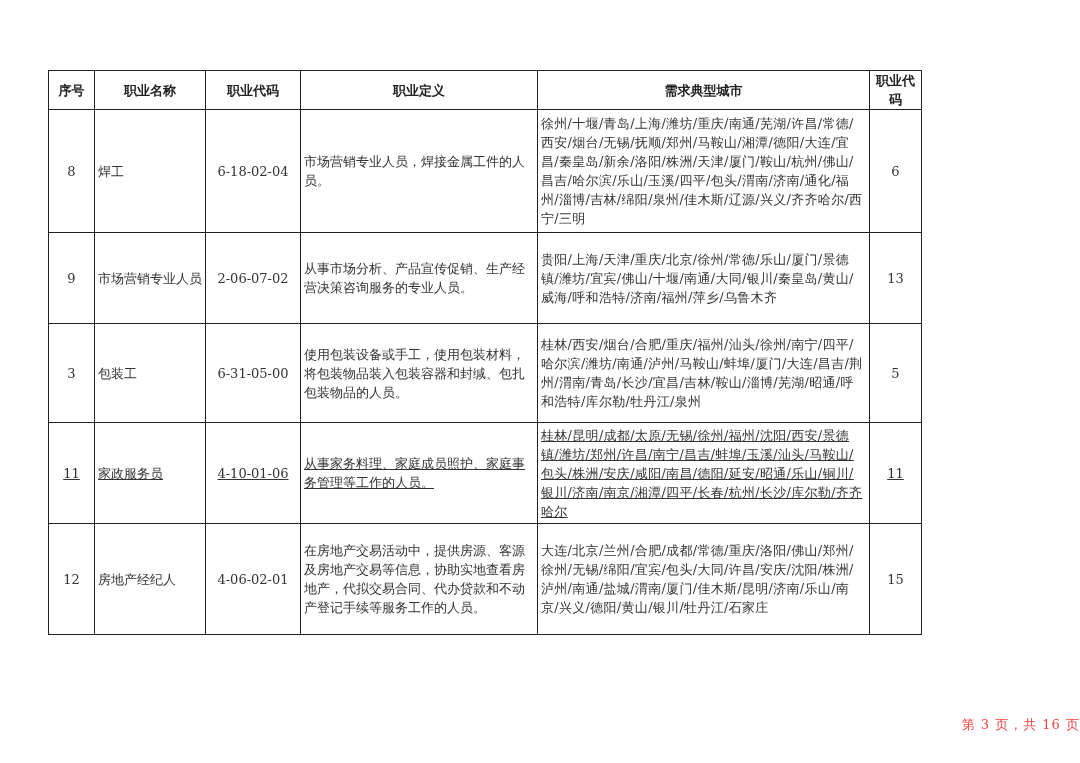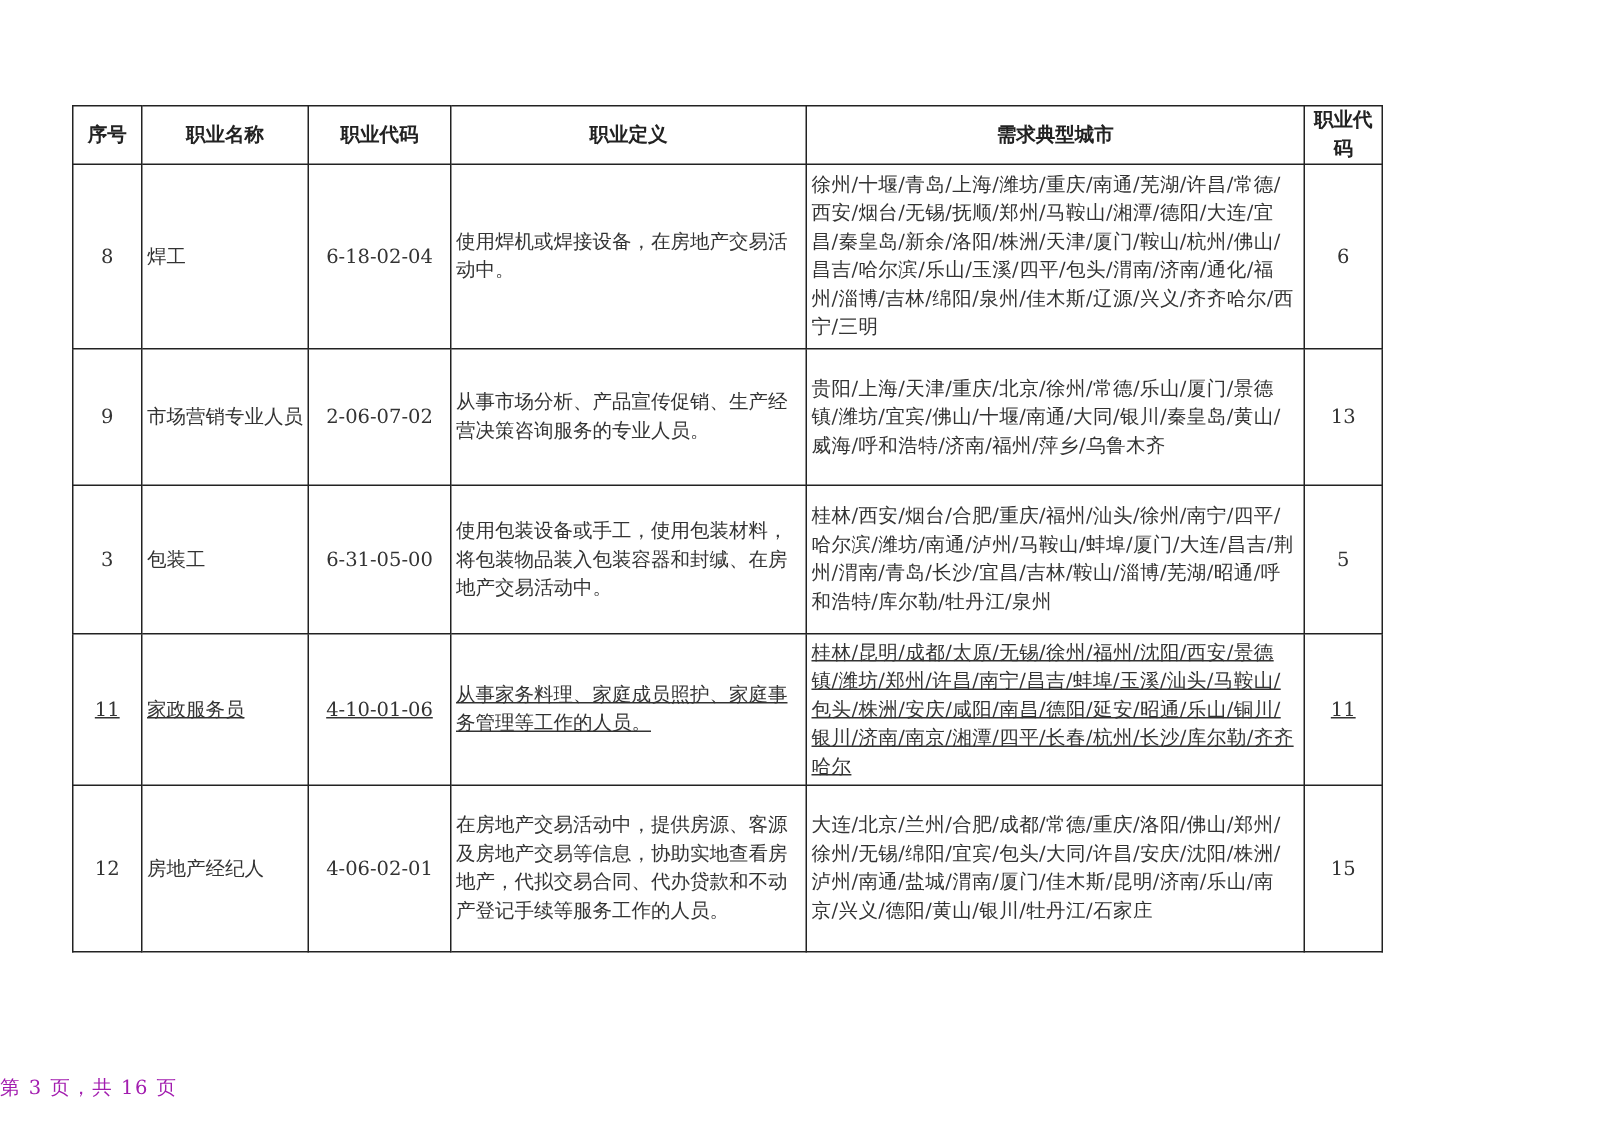--- a/index.html
+++ b/index.html
@@ -13,22 +13,22 @@
                font-size: 13px; color: #222; text-align: center; height: 32px; }
   th.rank-h { line-height: 15px; }
   td.num, td.code, td.rank { text-align: center; }
   td.name, td.def, td.cities { text-align: left; }
   td.cities { padding: 0 2px; letter-spacing: 0.3px; }
   tr.r8 td { height: 122px; }
   tr.r9 td { height: 90px; }
   tr.r10 td { height: 98px; }
   tr.r11 td { height: 100px; text-decoration: underline; }
   tr.r12 td { height: 110px; }
-  .footer { position: absolute; left: 0; width: 1080px; top: 716px; text-align: left;
-            font-size: 13px; color: #a21caf; letter-spacing: 1px; }
+  .footer { position: absolute; left: 0; width: 1080px; top: 716px; text-align: right;
+            font-size: 13px; color: #ef4444; letter-spacing: 1px; }
 </style>
 </head>
 <body>
 
 <table class="jobs">
   <colgroup>
     <col style="width:46px">
     <col style="width:111px">
     <col style="width:95px">
     <col style="width:237px">
@@ -43,37 +43,37 @@
       <th>职业定义</th>
       <th>需求典型城市</th>
       <th class="rank-h">职业代码</th>
     </tr>
   </thead>
   <tbody>
     <tr class="r8">
       <td class="num">8</td>
       <td class="name">焊工</td>
       <td class="code">6-18-02-04</td>
-      <td class="def">使用焊机或焊接设备，在房地产交易活动中。</td>
+      <td class="def">市场营销专业人员，焊接金属工件的人员。</td>
       <td class="cities">徐州/十堰/青岛/上海/潍坊/重庆/南通/芜湖/许昌/常德/西安/烟台/无锡/抚顺/郑州/马鞍山/湘潭/德阳/大连/宜昌/秦皇岛/新余/洛阳/株洲/天津/厦门/鞍山/杭州/佛山/昌吉/哈尔滨/乐山/玉溪/四平/包头/渭南/济南/通化/福州/淄博/吉林/绵阳/泉州/佳木斯/辽源/兴义/齐齐哈尔/西宁/三明</td>
       <td class="rank">6</td>
     </tr>
     <tr class="r9">
       <td class="num">9</td>
       <td class="name">市场营销专业人员</td>
       <td class="code">2-06-07-02</td>
       <td class="def">从事市场分析、产品宣传促销、生产经营决策咨询服务的专业人员。</td>
       <td class="cities">贵阳/上海/天津/重庆/北京/徐州/常德/乐山/厦门/景德镇/潍坊/宜宾/佛山/十堰/南通/大同/银川/秦皇岛/黄山/威海/呼和浩特/济南/福州/萍乡/乌鲁木齐</td>
       <td class="rank">13</td>
     </tr>
     <tr class="r10">
       <td class="num">3</td>
       <td class="name">包装工</td>
       <td class="code">6-31-05-00</td>
-      <td class="def">使用包装设备或手工，使用包装材料，将包装物品装入包装容器和封缄、在房地产交易活动中。</td>
+      <td class="def">使用包装设备或手工，使用包装材料，将包装物品装入包装容器和封缄、包扎包装物品的人员。</td>
       <td class="cities">桂林/西安/烟台/合肥/重庆/福州/汕头/徐州/南宁/四平/哈尔滨/潍坊/南通/泸州/马鞍山/蚌埠/厦门/大连/昌吉/荆州/渭南/青岛/长沙/宜昌/吉林/鞍山/淄博/芜湖/昭通/呼和浩特/库尔勒/牡丹江/泉州</td>
       <td class="rank">5</td>
     </tr>
     <tr class="r11">
       <td class="num">11</td>
       <td class="name">家政服务员</td>
       <td class="code">4-10-01-06</td>
       <td class="def">从事家务料理、家庭成员照护、家庭事务管理等工作的人员。</td>
       <td class="cities">桂林/昆明/成都/太原/无锡/徐州/福州/沈阳/西安/景德镇/潍坊/郑州/许昌/南宁/昌吉/蚌埠/玉溪/汕头/马鞍山/包头/株洲/安庆/咸阳/南昌/德阳/延安/昭通/乐山/铜川/银川/济南/南京/湘潭/四平/长春/杭州/长沙/库尔勒/齐齐哈尔</td>
       <td class="rank">11</td>

